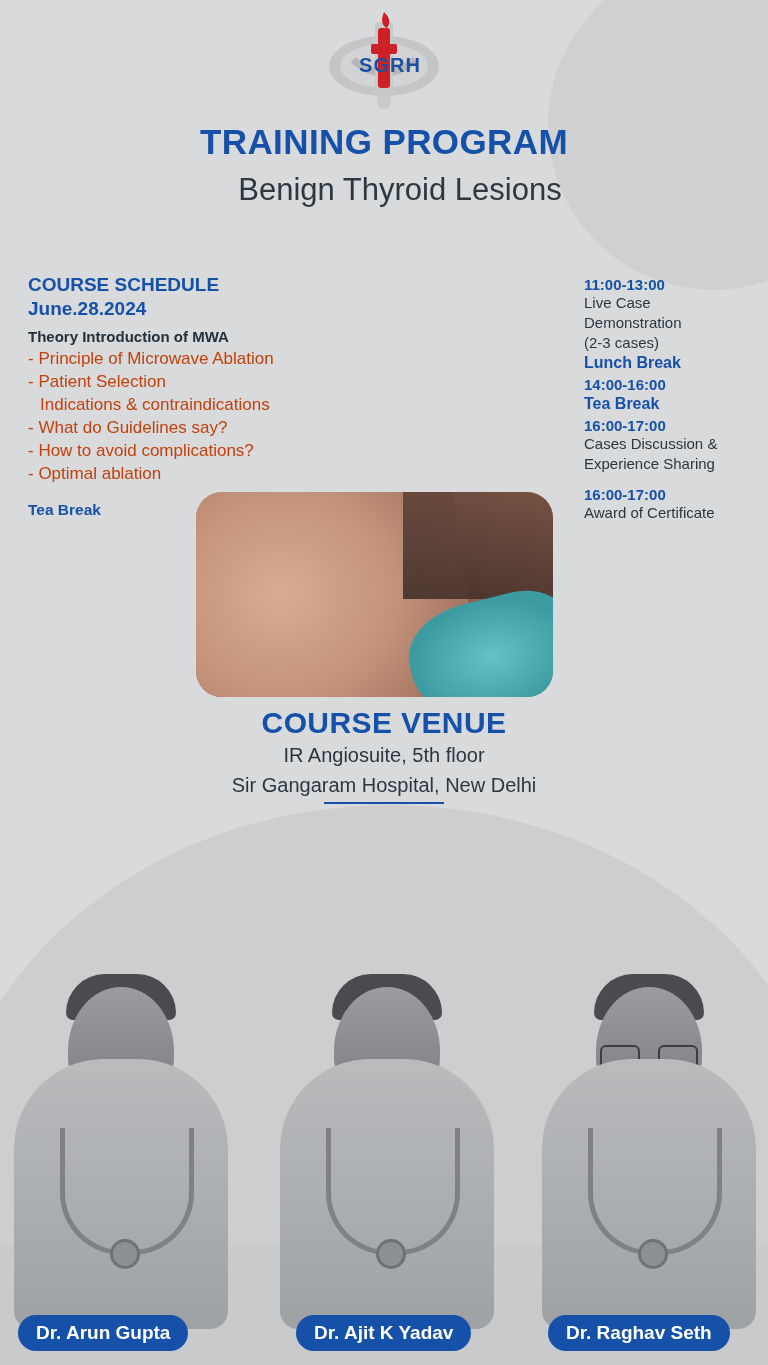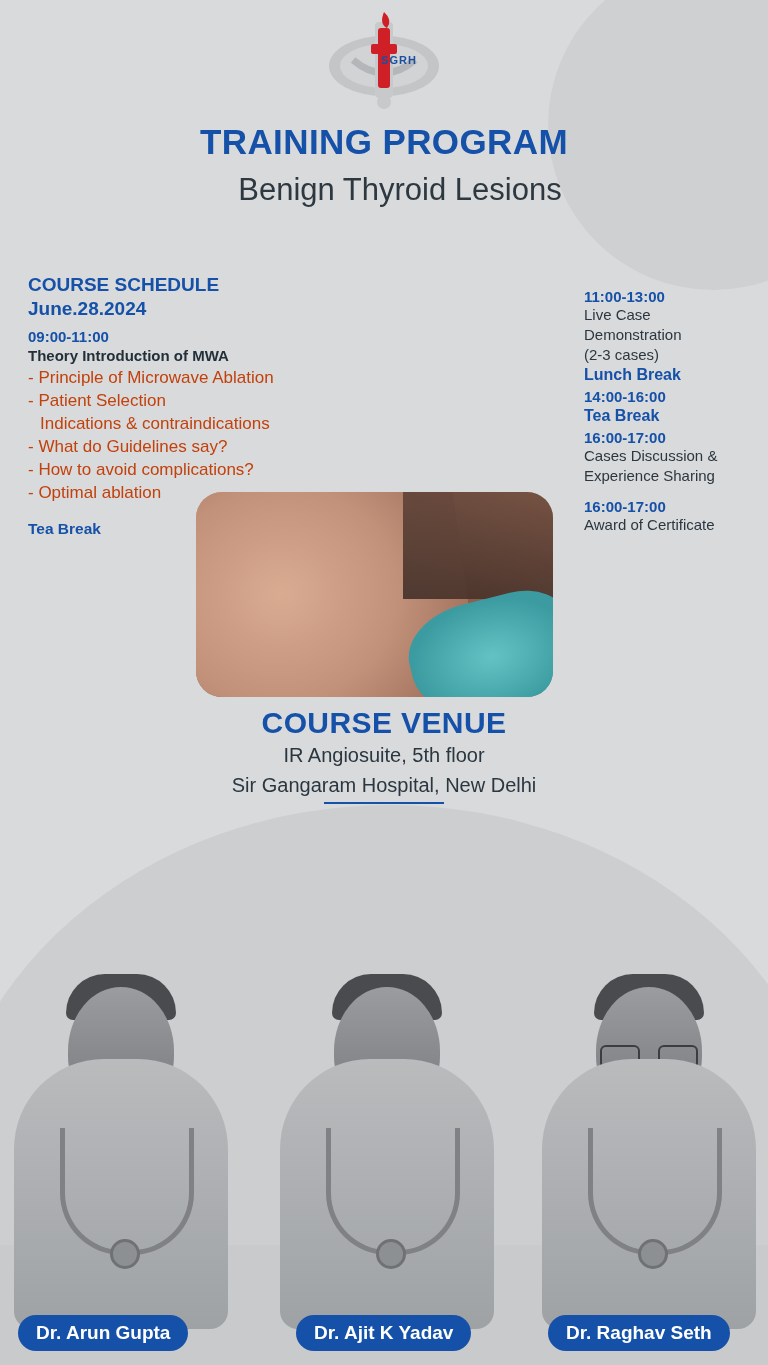--- a/index.html
+++ b/index.html
@@ -57,25 +57,25 @@
     text-align: center;
   }
   .logo {
     display: inline-block;
     position: relative;
     width: 118px;
     height: 104px;
   }
   .logo-text {
     position: absolute;
-    left: 15px;
+    left: 6px;
     top: 46px;
     width: 118px;
     text-align: center;
-    font-size: 11px;
+    font-size: 20px;
     font-weight: bold;
     letter-spacing: 1px;
     color: #1b4fa0;
   }
 
   
   .title-block {
     position: absolute;
     top: 120px;
     left: 0;
@@ -367,35 +367,34 @@
   </div>
 
   <div class="title-block">
     <div class="title-line">TRAINING PROGRAM</div>
     <div class="subtitle">Benign Thyroid Lesions</div>
   </div>
 
   <div class="left-col">
     <div class="sched-head">COURSE SCHEDULE</div>
     <div class="sched-date">June.28.2024</div>
-    <div class="time-lbl">09:00-11:00</div>
     <div class="sess-title">Theory Introduction of MWA</div>
     <ul class="bullets">
       <li>- Principle of Microwave Ablation</li>
       <li>- Patient Selection</li>
       <li class="indent">Indications &amp; contraindications</li>
       <li>- What do Guidelines say?</li>
       <li>- How to avoid complications?</li>
       <li>- Optimal ablation</li>
     </ul>
     <div class="break-lbl">Tea Break</div>
   </div>
 
   <div class="right-col">
-    <div class="time-lbl" style="margin-top:16px">11:00-13:00</div>
+    <div class="time-lbl" style="margin-top:4px">11:00-13:00</div>
     <div class="desc" style="white-space:pre-line">Live Case
 Demonstration
 (2-3 cases)</div>
     <div class="break-lbl">Lunch Break</div>
     <div class="time-lbl">14:00-16:00</div>
     <div class="break-lbl">Tea Break</div>
     <div class="time-lbl">16:00-17:00</div>
     <div class="desc" style="white-space:pre-line">Cases Discussion &amp;
 Experience Sharing</div>
     <div class="time-lbl" style="margin-top:12px">16:00-17:00</div>

